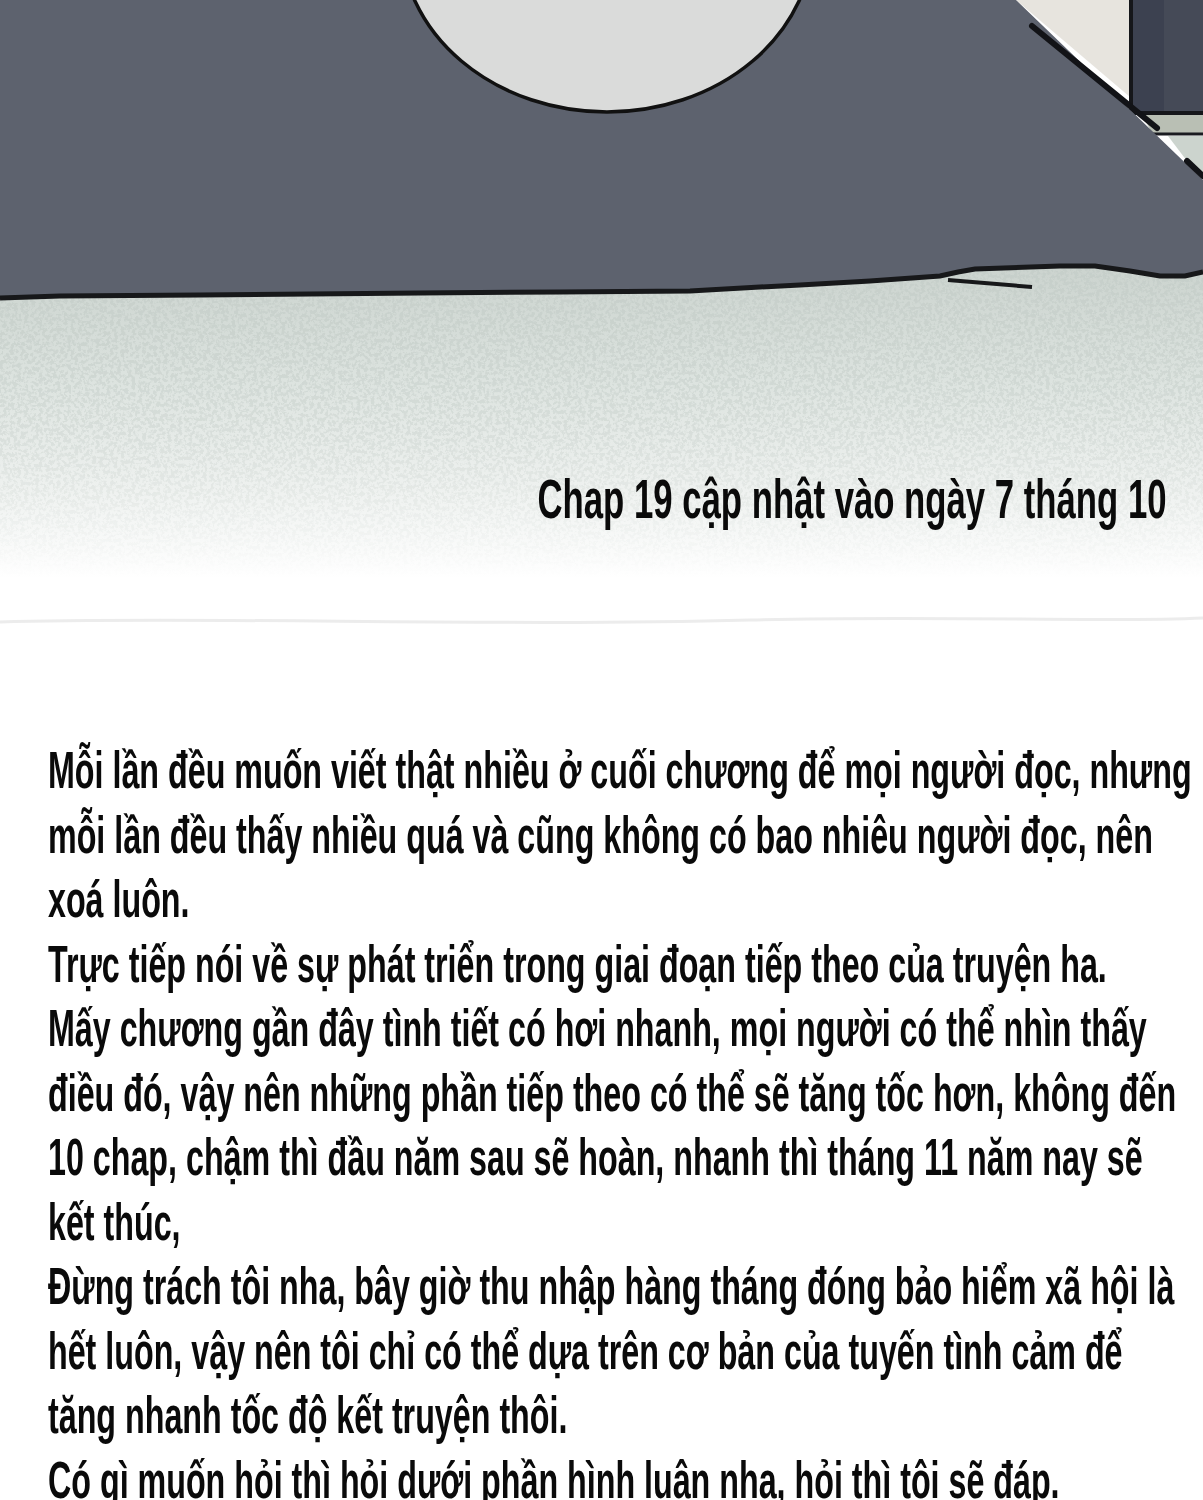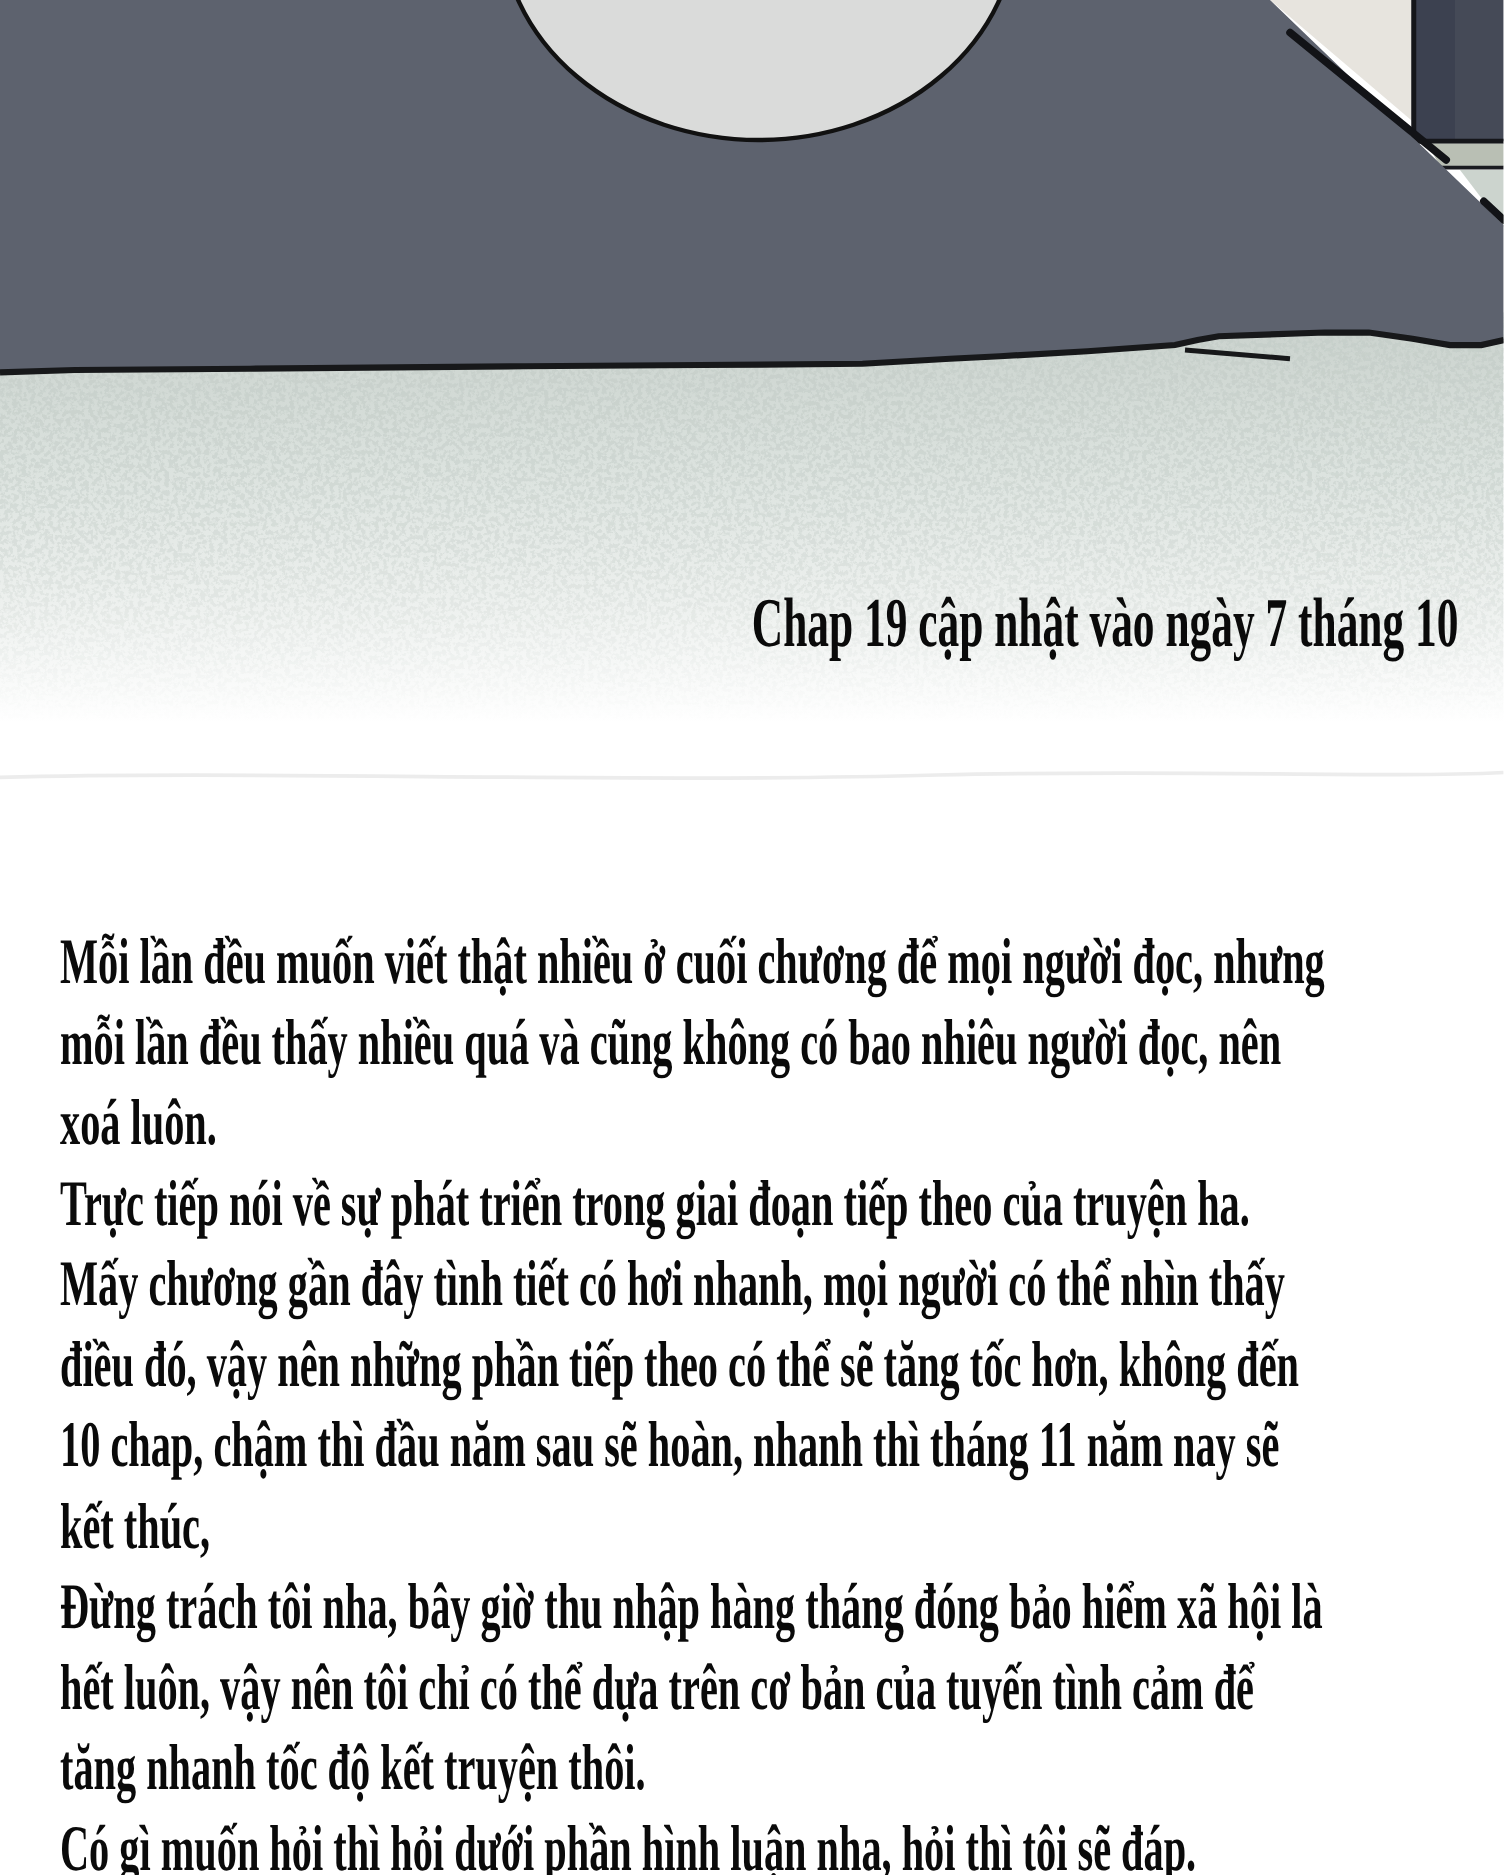--- a/index.html
+++ b/index.html
@@ -6,21 +6,21 @@
     margin: 0;
     padding: 0;
     background: #ffffff;
   }
   #page {
     position: relative;
     width: 1203px;
     height: 1500px;
     overflow: hidden;
     background: #ffffff;
-    font-family: Liberation Serif, serif;
+    font-family: Liberation Sans, sans-serif;
   }
   #illustration {
     position: absolute;
     top: 0;
     left: 0;
     width: 1203px;
     height: 660px;
     display: block;
   }
   .caption {

